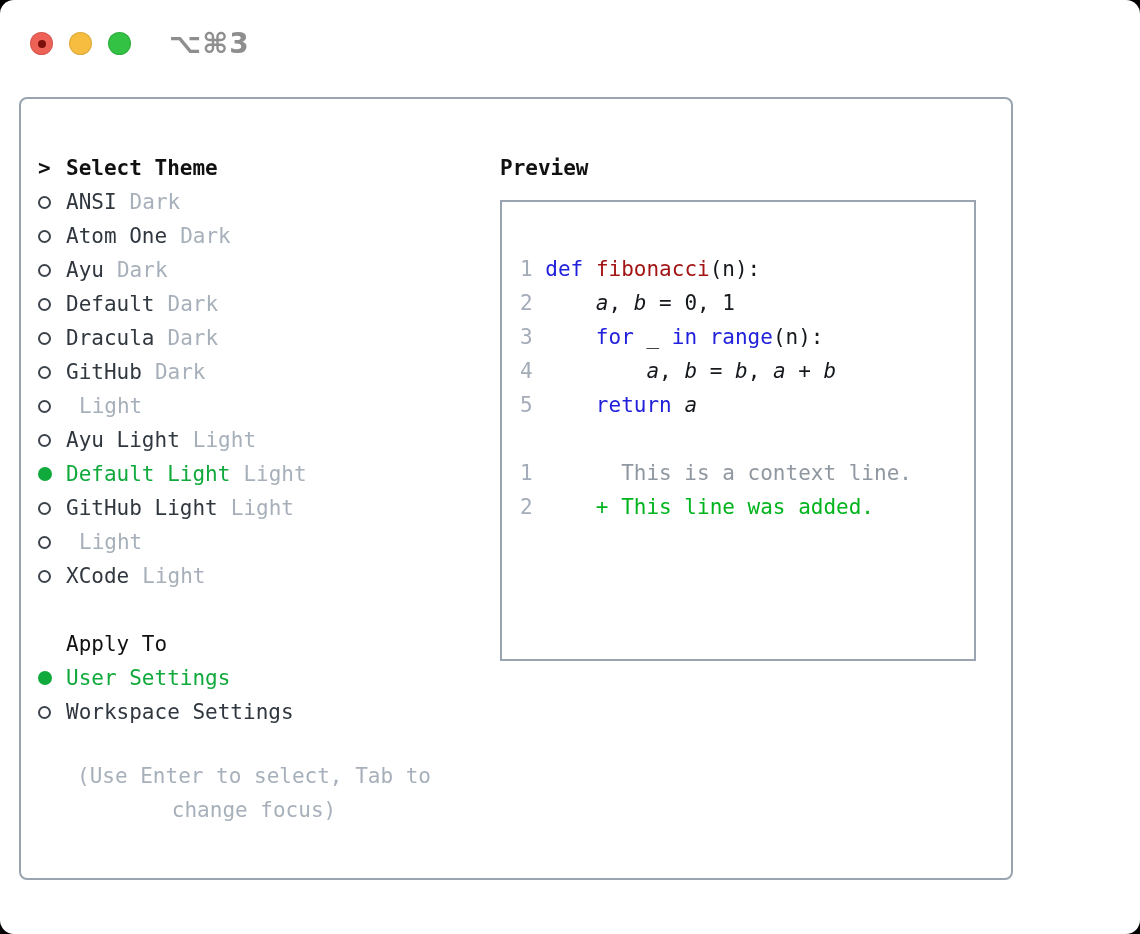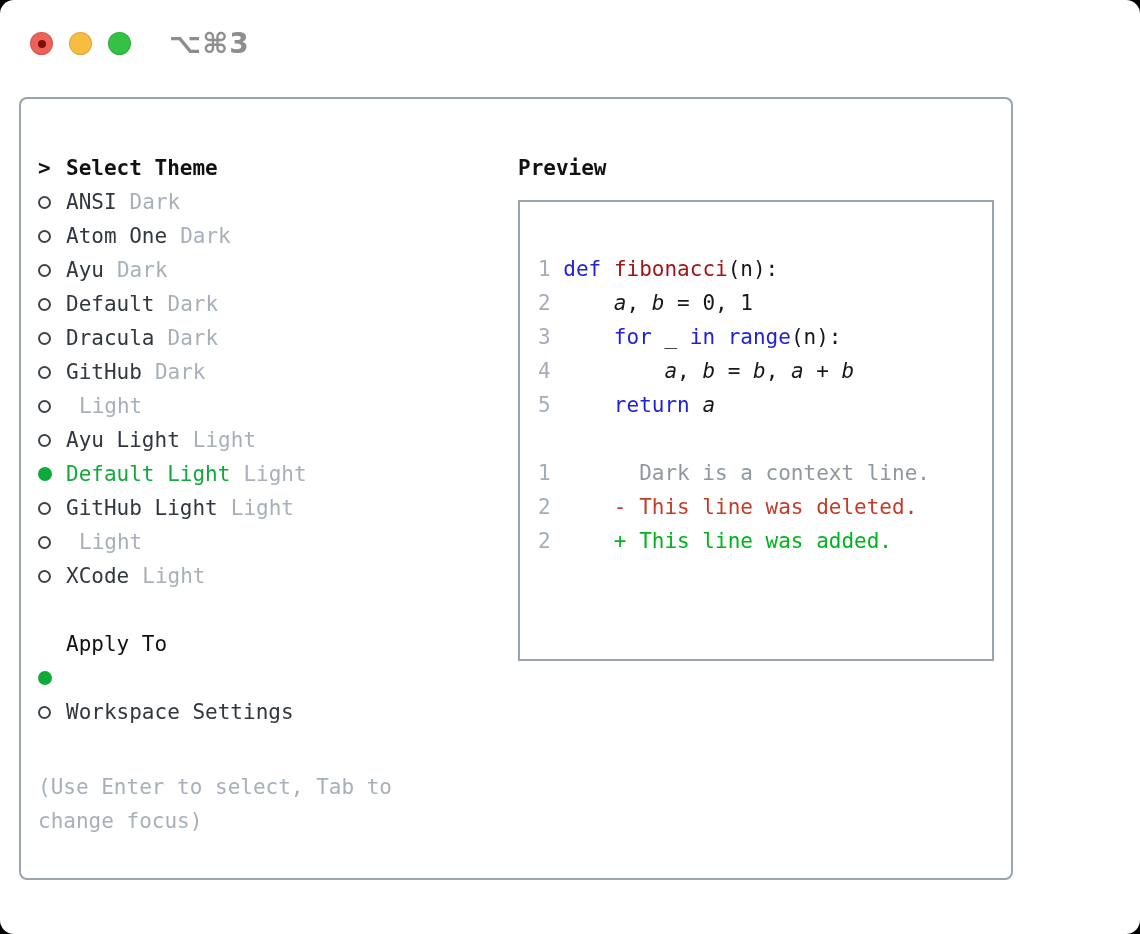--- a/index.html
+++ b/index.html
@@ -26,23 +26,23 @@
   .marker{flex:0 0 28px;width:28px;display:flex;align-items:center;}
   .hmark{font-weight:bold;color:#111;}
   .radio{width:13px;height:13px;border-radius:50%;border:2px solid #3d444c;box-sizing:border-box;}
   .radio.sel{width:14px;height:14px;border:none;background:var(--accent-green);}
   .hdr{font-weight:bold;color:#111;}
   .name{color:#30373f;}
   .row.selected .name{color:var(--accent-green);}
   .variant{color:var(--muted-gray);margin-left:0.62em;}
   .apply-section{margin-top:34px;}
   .apply-hdr{color:#111;}
-  .help{margin-top:41px;width:432px;color:var(--muted-gray);white-space:normal;}
+  .help{margin-top:30px;width:432px;color:var(--muted-gray);white-space:normal;text-align:center;}
   
-  .col-right{position:absolute;left:497px;top:52px;font-size:21px;line-height:34px;}
+  .col-right{position:absolute;left:479px;top:52px;font-size:21px;line-height:34px;}
   .preview-hdr{font-weight:bold;color:#111;height:34px;}
   .preview-box{margin-top:15px;width:474px;height:403px;box-sizing:content-box;border:2px solid var(--border-gray);background:#fff;padding:50px 0 4px 18px;width:454px;overflow:hidden;}
   .cline,.dline{height:34px;white-space:pre;color:#15181c;}
   .lnum{display:inline-block;width:2ch;color:var(--line-number-gray);}
   .tok.keyword{color:var(--keyword-blue);}
   .tok.function{color:var(--function-red);}
   .tok.plain{color:#15181c;}
   .tok.variable{color:#15181c;font-style:italic;}
   .dmarker{display:inline-block;width:5ch;text-align:right;margin-right:1ch;}
   .dline.context,.dline.context .dmarker{color:var(--context-gray);}
@@ -83,40 +83,39 @@
           <div class="row"><span class="marker"><span class="radio"></span></span><span class="variant">Light</span></div>
           <div class="row"><span class="marker"><span class="radio"></span></span><span class="name">XCode</span><span class="variant">Light</span></div>
         </div>
 
       <div class="apply-section">
         <div class="row">
           <span class="marker"></span>
           <span class="apply-hdr">Apply To</span>
         </div>
         <div id="apply-list">
-            <div class="row selected"><span class="marker"><span class="radio sel"></span></span></div>
+            <div class="row selected"><span class="marker"><span class="radio sel"></span></span><span class="name">User Settings</span></div>
             <div class="row"><span class="marker"><span class="radio"></span></span><span class="name">Workspace Settings</span></div>
           </div>
       </div>
 
       <div class="help">(Use Enter to select, Tab to change focus)</div>
     </div>
 
     <div class="col-right">
       <div class="preview-hdr">Preview</div>
       <div class="preview-box">
         <div id="code-lines">
             <div class="cline"><span class="lnum">1</span><span class="tok keyword">def</span><span class="tok plain"> </span><span class="tok function">fibonacci</span><span class="tok plain">(n):</span></div>
             <div class="cline"><span class="lnum">2</span><span class="tok plain">    </span><span class="tok variable">a</span><span class="tok plain">, </span><span class="tok variable">b</span><span class="tok plain"> = 0, 1</span></div>
             <div class="cline"><span class="lnum">3</span><span class="tok plain">    </span><span class="tok keyword">for</span><span class="tok plain"> _ </span><span class="tok keyword">in</span><span class="tok plain"> </span><span class="tok keyword">range</span><span class="tok plain">(n):</span></div>
             <div class="cline"><span class="lnum">4</span><span class="tok plain">        </span><span class="tok variable">a</span><span class="tok plain">, </span><span class="tok variable">b</span><span class="tok plain"> = </span><span class="tok variable">b</span><span class="tok plain">, </span><span class="tok variable">a</span><span class="tok plain"> + </span><span class="tok variable">b</span></div>
             <div class="cline"><span class="lnum">5</span><span class="tok plain">    </span><span class="tok keyword">return</span><span class="tok plain"> </span><span class="tok variable">a</span></div>
           </div>
         <div class="blank-line"></div>
         <div id="diff-lines">
-            <div class="dline context"><span class="lnum">1</span><span class="dmarker"></span><span>Dark is a context line.</span></div>
-            <div class="dline deleted"><span class="lnum">2</span><span class="dmarker">-</span><span>This line was deleted.</span></div>
+            <div class="dline context"><span class="lnum">1</span><span class="dmarker"></span><span>This is a context line.</span></div>
             <div class="dline added"><span class="lnum">2</span><span class="dmarker">+</span><span>This line was added.</span></div>
           </div>
       </div>
     </div>
   </div>
 </div>
 
 </body></html>

